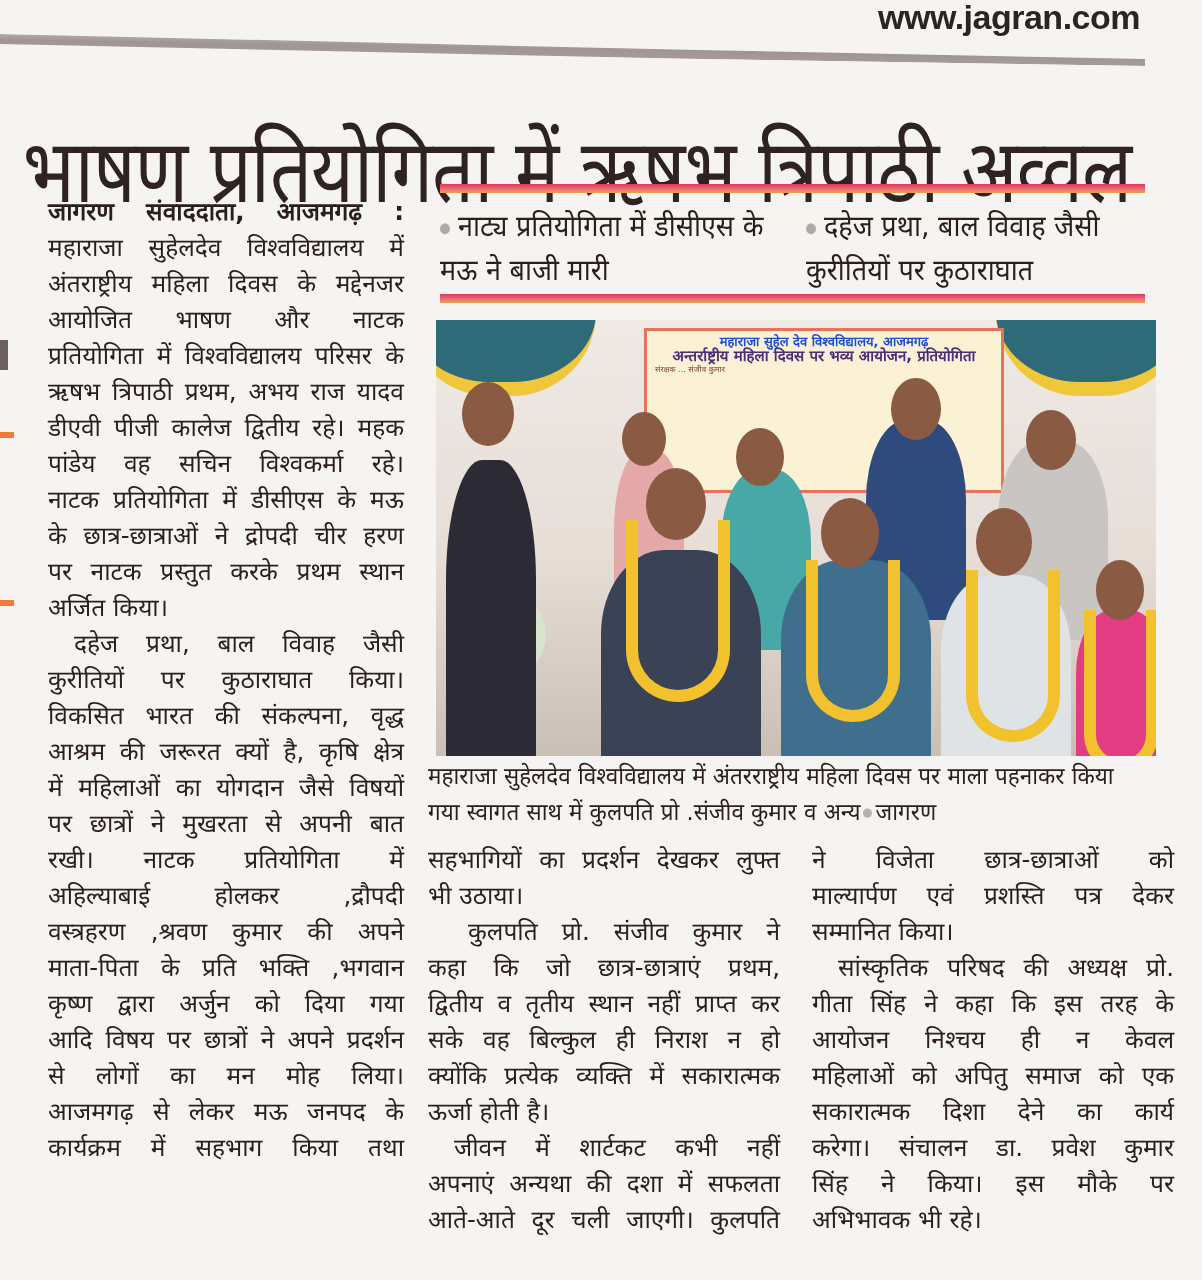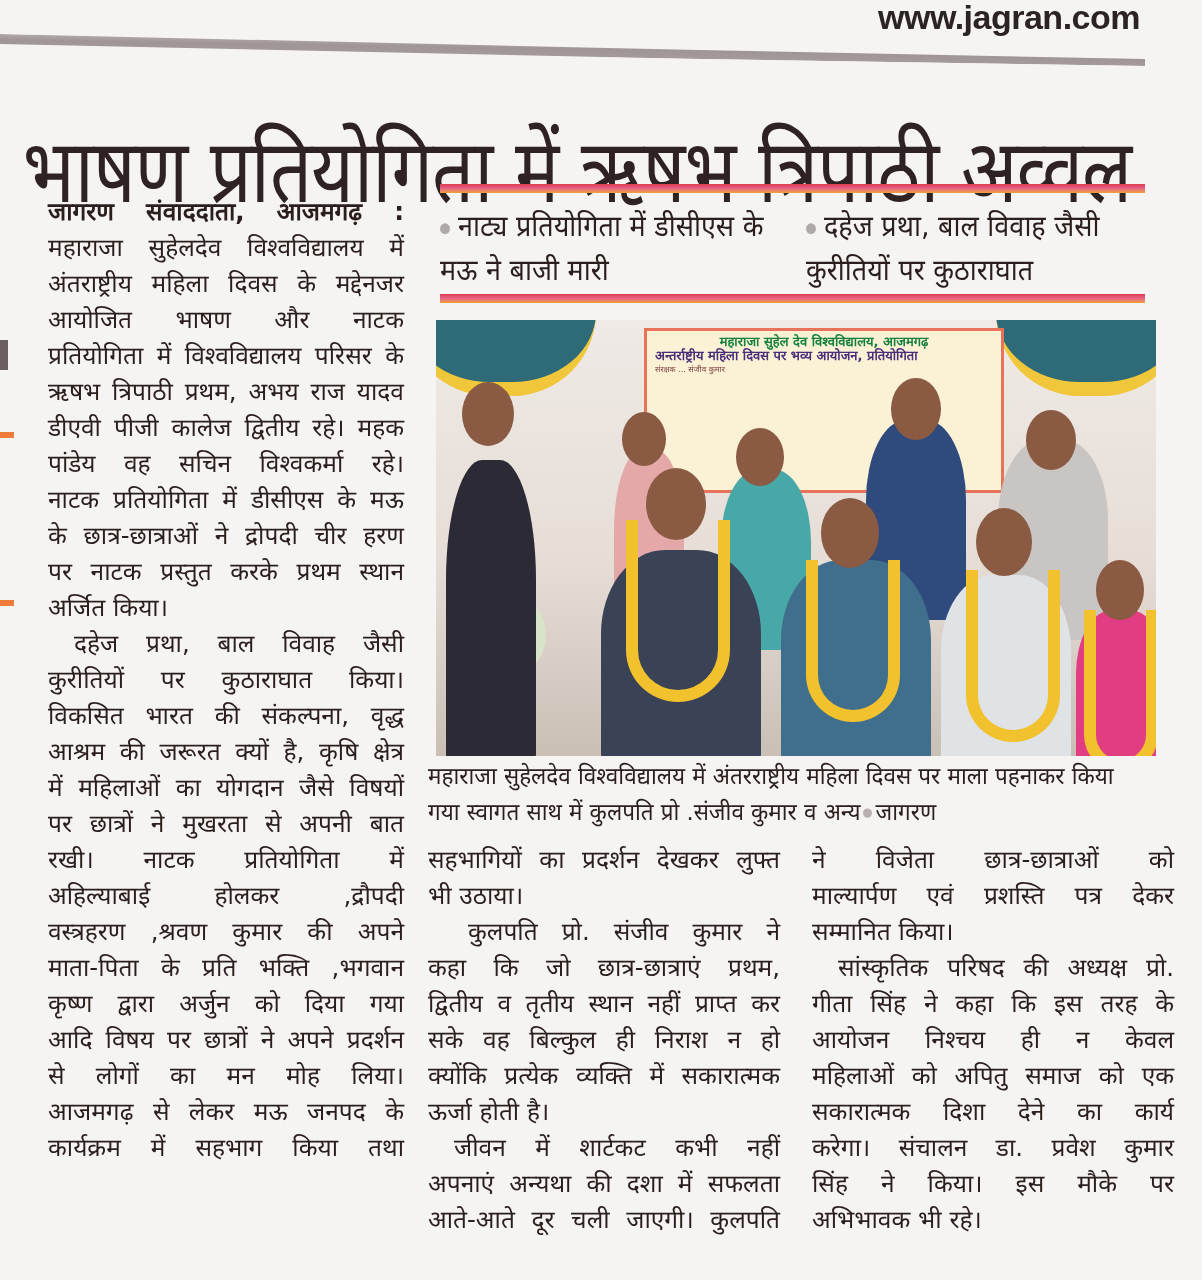--- a/index.html
+++ b/index.html
@@ -69,22 +69,22 @@
   .drape { position: absolute; top: -8px; width: 190px; height: 70px;
     border-radius: 0 0 95px 95px; background: #2e6a78; border-bottom: 14px solid #f0c63a; }
   .drape.l { left: -30px; }
   .drape.r { right: -30px; }
   .banner {
     position: absolute; left: 208px; top: 8px; width: 254px; height: 165px;
     background: #fbf2d6; border: 3px solid #e7745a; padding: 4px 8px;
     box-sizing: border-box; font-size: 10.5px; line-height: 14px; color: #9b3b2d;
     width: 360px; left: 208px;
   }
-  .banner .b1 { font-weight: bold; color: #15803d; font-size: 13px; text-align:center; }
-  .banner .b2 { font-weight: bold; color: #4a2e7a; text-align:left; font-size: 13px; }
+  .banner .b1 { font-weight: bold; color: #1d4ed8; font-size: 13px; text-align:center; }
+  .banner .b2 { font-weight: bold; color: #4a2e7a; text-align:center; font-size: 15px; }
   .banner .b3 { color: #7a3a3a; font-size: 8px; margin-top: 0; }
   .person { position: absolute; border-radius: 40% 40% 6px 6px; }
   .head { position: absolute; border-radius: 50%; background: #8a5a42; }
   .garland { position: absolute; border: 12px solid #f2c12e; border-top: none;
     border-radius: 0 0 60px 60px; }
   .flowers { position: absolute; left: 20px; top: 270px; width: 90px; height: 90px;
     border-radius: 50%;
     background: radial-gradient(circle at 30% 30%, #f28aa8 0 18%, transparent 19%),
                 radial-gradient(circle at 65% 45%, #ef6b55 0 16%, transparent 17%),
                 radial-gradient(circle at 45% 70%, #f5c23a 0 15%, transparent 16%),

